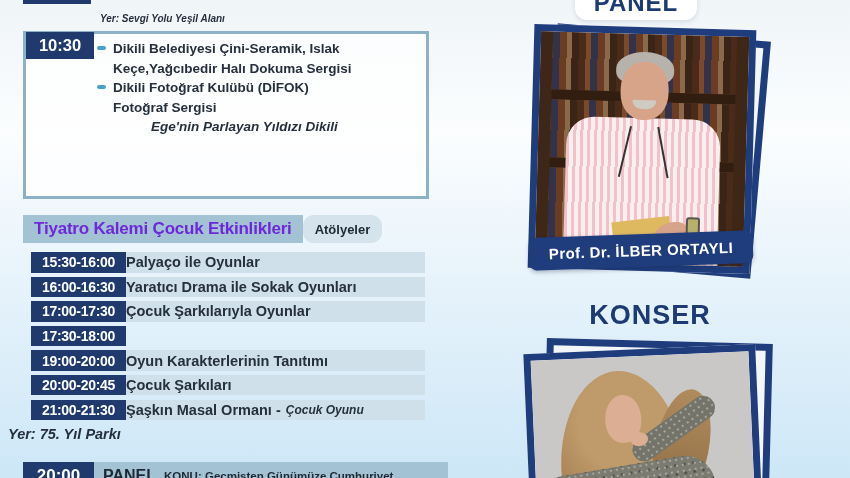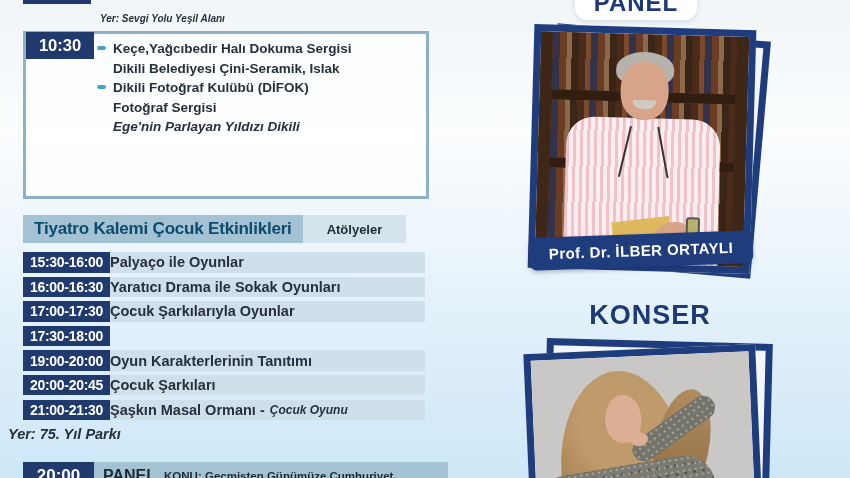--- a/index.html
+++ b/index.html
@@ -17,33 +17,33 @@
   .top-sliver{left:23px;top:0;width:68px;height:4px;background:var(--navy);}
   .top-loc{left:100px;top:1px;width:320px;font-size:10px;font-weight:700;font-style:italic;color:var(--ink);margin-top:12px;}
 
   .section-box{left:23px;top:31px;width:406px;height:168px;border:3px solid var(--box-border);
                background:rgba(255,255,255,.75);box-sizing:border-box;}
   .time-chip-big{position:absolute;left:0;top:-2px;width:68px;height:27px;background:var(--navy);
                  color:#fff;font-size:16.5px;font-weight:800;display:flex;align-items:center;justify-content:center;}
   .bullets{position:absolute;left:71px;top:5px;width:320px;}
   .b-item{position:relative;padding-left:16px;}
   .b-line{font-size:13.5px;font-weight:700;color:var(--ink);line-height:19.5px;}
-  .b-note{font-size:13.5px;font-weight:600;font-style:italic;color:var(--ink);line-height:19.5px;}
+  .b-note{font-size:13.5px;font-weight:600;font-style:italic;color:var(--ink);line-height:19.5px;margin-left:38px;}
   .dash{position:absolute;left:0;top:7px;width:9px;height:4px;background:var(--bullet);border-radius:2px;}
 
   .head-band{left:23px;top:215px;height:28px;display:flex;align-items:stretch;}
   .head-main{background:var(--band);display:flex;align-items:center;padding:8px 11px;
-             font-size:17px;font-weight:800;color:#0c4a6e;letter-spacing:-.2px;}
-  .head-badge{background:var(--badge-band);display:flex;align-items:center;padding:0 24px;
-              font-size:13px;font-weight:700;color:#1d2935;}
+             font-size:17px;font-weight:800;color:#6d28d9;letter-spacing:-.2px;}
+  .head-badge{background:var(--badge-band);display:flex;align-items:center;padding:0 12px;
+              font-size:13px;font-weight:700;color:#1d2935;border-radius:11px;}
 
   .rows{left:23px;top:252px;width:402px;}
   .row{display:flex;height:20.5px;margin-bottom:4.1px;}
-  .row-time{width:87px;background:var(--navy);color:#fff;font-size:14px;font-weight:700;
-            display:flex;align-items:center;justify-content:center;letter-spacing:-.3px;}
+  .row-time{width:95px;background:var(--navy);color:#fff;font-size:14px;font-weight:700;
+            display:flex;align-items:center;justify-content:center;letter-spacing:-.3px;margin-left:8px;}
   .row-event{flex:1;background:var(--row-band);color:var(--ink);font-size:14.5px;font-weight:700;
              display:flex;align-items:center;}
   .row-note{font-size:12px;font-weight:600;font-style:italic;margin-left:5px;}
 
   .loc-bottom{left:8px;top:426px;width:300px;font-size:14.5px;font-weight:700;font-style:italic;color:var(--ink);}
 
   .panel-row-time{left:23px;top:462px;width:71px;height:28px;background:var(--navy);color:#fff;
                   font-size:17px;font-weight:800;display:flex;align-items:center;justify-content:center;}
   .panel-row-band{left:94px;top:462px;width:354px;height:28px;background:var(--band);display:flex;
                   align-items:center;padding-left:9px;box-sizing:border-box;}
@@ -108,22 +108,22 @@
 <body>
 
 <div class="abs top-sliver"></div>
 <div class="abs top-loc">Yer: Sevgi Yolu Yeşil Alanı</div>
 
 <div class="abs section-box">
   <div class="time-chip-big">10:30</div>
   <div class="bullets">
     <div class="b-item">
       <span class="dash"></span>
+      <div class="b-line">Dikili Belediyesi Çini-Seramik, Islak</div>
       <div class="b-line">Keçe,Yağcıbedir Halı Dokuma Sergisi</div>
-      <div class="b-line">Dikili Belediyesi Çini-Seramik, Islak</div>
     </div>
     <div class="b-item">
       <span class="dash"></span>
       <div class="b-line">Dikili Fotoğraf Kulübü (DİFOK)</div>
       <div class="b-line">Fotoğraf Sergisi</div>
       <div class="b-note">Ege'nin Parlayan Yıldızı Dikili</div>
     </div>
   </div>
 </div>
 

